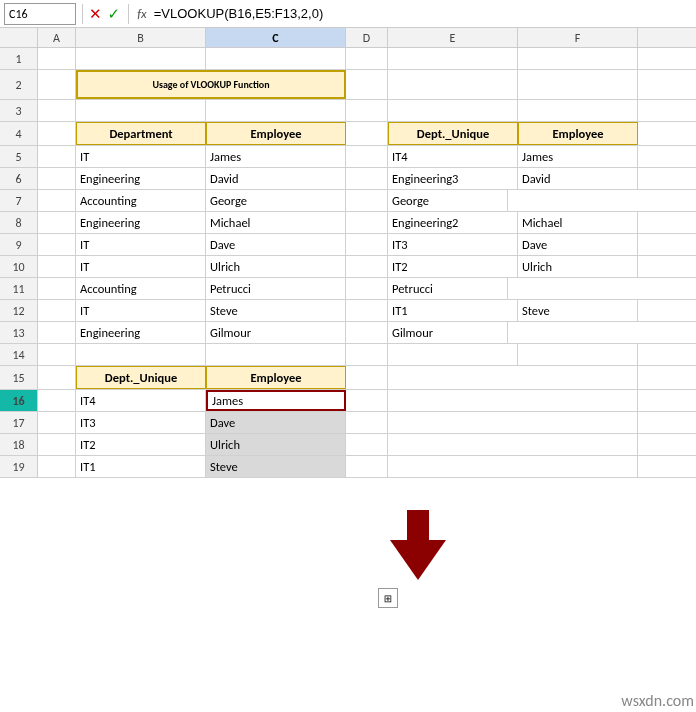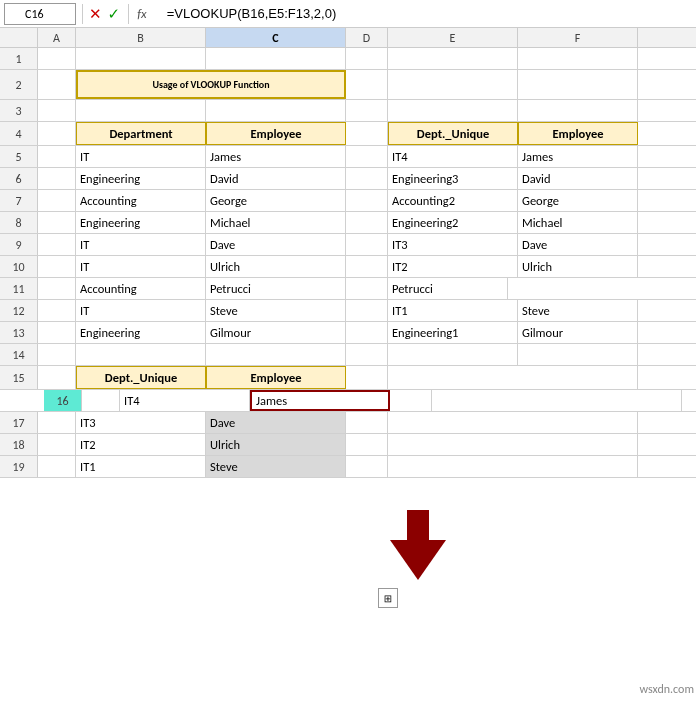--- a/index.html
+++ b/index.html
@@ -21,21 +21,21 @@
       height: 28px;
       padding: 0 4px;
       gap: 4px;
     }
     .name-box {
       width: 72px;
       height: 22px;
       border: 1px solid #999;
       display: flex;
       align-items: center;
-      padding: 0 20px;
+      padding: 0 4px;
       font-size: 12px;
       background: #fff;
     }
     .formula-bar-sep {
       width: 1px;
       height: 20px;
       background: #ccc;
       margin: 0 2px;
     }
     .formula-icons {
@@ -45,21 +45,21 @@
       color: #555;
       font-size: 14px;
     }
     .formula-sep {
       width: 1px; height: 20px; background: #ccc; margin: 0 4px;
     }
     .fx-label {
       font-style: italic;
       color: #555;
       font-size: 13px;
-      margin-right: 16px;
+      margin-right: 3px;
     }
     .formula-input {
       flex: 1;
       font-size: 13px;
       border: none;
       outline: none;
       color: #000;
       background: transparent;
     }
 
@@ -155,23 +155,23 @@
     }
     .arrow-shaft {
       width: 22px;
       height: 30px;
       background: #8B0000;
       margin: 0 auto;
     }
 
     .watermark {
       position: absolute;
-      bottom: 16px;
+      bottom: 2px;
       right: 2px;
-      font-size: 12px;
+      font-size: 16px;
       color: #888;
     }
 
     .col-A  { width: 38px; min-width: 38px; }
     .col-B  { width: 130px; min-width: 130px; }
     .col-C  { width: 140px; min-width: 140px; }
     .col-D  { width: 42px; min-width: 42px; }
     .col-E  { width: 130px; min-width: 130px; }
     .col-F  { width: 120px; min-width: 120px; }
   </style>
@@ -260,21 +260,20 @@
     <div class="cell col-E">Engineering3</div>
     <div class="cell col-F">David</div>
   </div>
 
   <div class="grid-row">
     <div class="row-header">7</div>
     <div class="cell col-A"></div>
     <div class="cell col-B">Accounting</div>
     <div class="cell col-C">George</div>
     <div class="cell col-D"></div>
-    <div class="cell col-E">Accounting2</div>
     <div class="cell col-F">George</div>
   </div>
 
   <div class="grid-row">
     <div class="row-header">8</div>
     <div class="cell col-A"></div>
     <div class="cell col-B">Engineering</div>
     <div class="cell col-C">Michael</div>
     <div class="cell col-D"></div>
     <div class="cell col-E">Engineering2</div>
@@ -319,21 +318,20 @@
     <div class="cell col-E">IT1</div>
     <div class="cell col-F">Steve</div>
   </div>
 
   <div class="grid-row">
     <div class="row-header">13</div>
     <div class="cell col-A"></div>
     <div class="cell col-B">Engineering</div>
     <div class="cell col-C">Gilmour</div>
     <div class="cell col-D"></div>
-    <div class="cell col-E">Engineering1</div>
     <div class="cell col-F">Gilmour</div>
   </div>
 
   <div class="grid-row">
     <div class="row-header">14</div>
     <div class="cell col-A"></div>
     <div class="cell col-B"></div>
     <div class="cell col-C"></div>
     <div class="cell col-D"></div>
     <div class="cell col-E"></div>
@@ -347,21 +345,21 @@
     <div class="cell header-cell col-C">Employee</div>
     <div class="cell col-D"></div>
 
     <div class="cell col-E" style="background:#fff; border:none;" rowspan="5">
       
     </div>
     <div class="cell col-F"></div>
   </div>
 
   <div class="grid-row">
-    <div class="row-header" style="background:#5eead4;font-weight:normal;margin-left:44px;">16</div>
+    <div class="row-header" style="background:#14b8a6;font-weight:bold;">16</div>
     <div class="cell col-A"></div>
     <div class="cell col-B">IT4</div>
     <div class="cell col-C active-cell">James</div>
     <div class="cell col-D"></div>
     <div class="cell col-E" style="border:none;background:#fff;"></div>
     <div class="cell col-F"></div>
   </div>
 
   <div class="grid-row">
     <div class="row-header">17</div>

